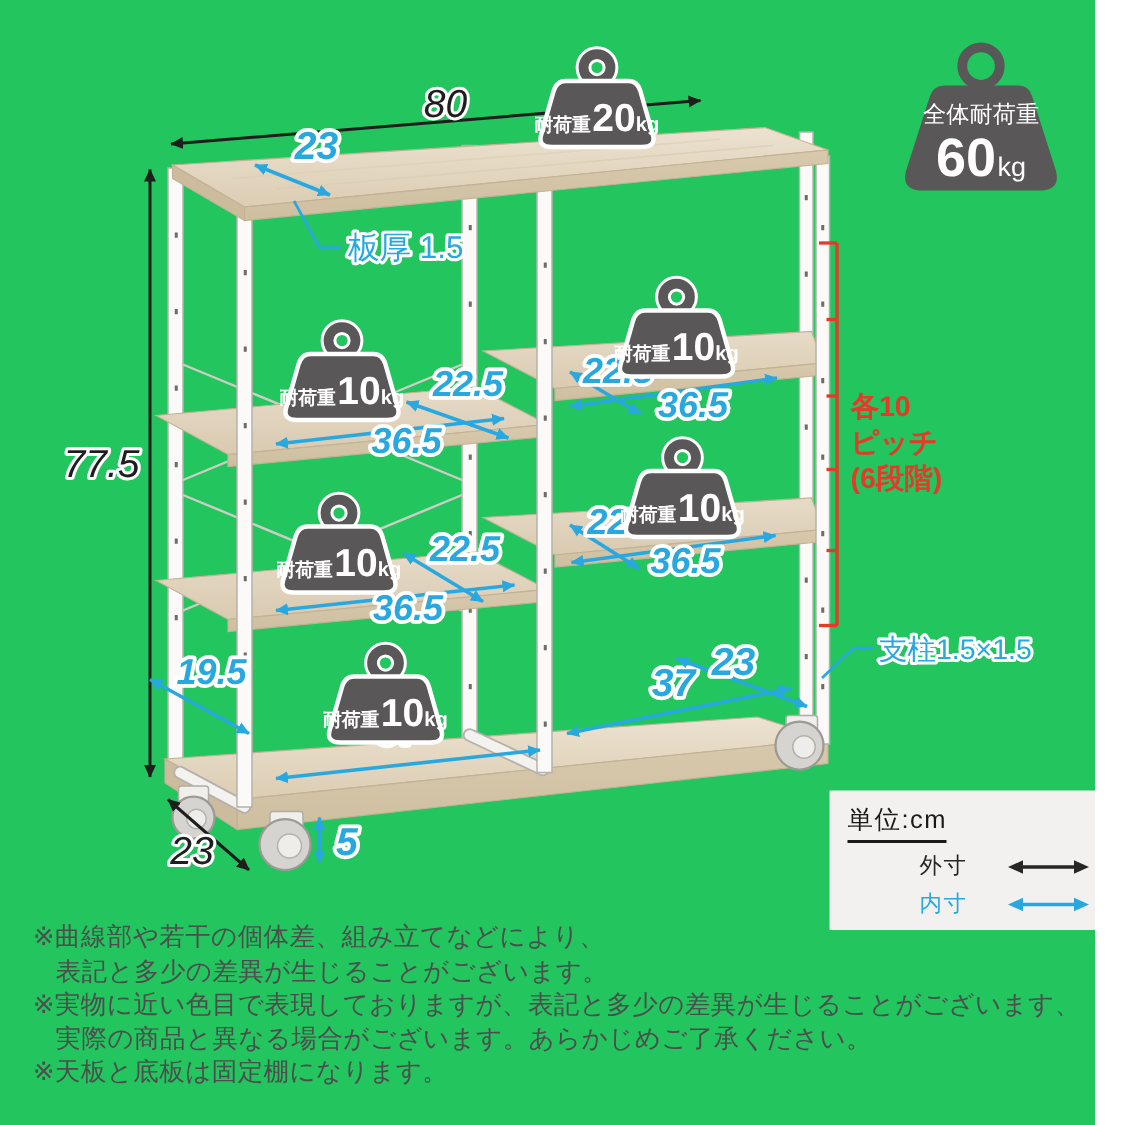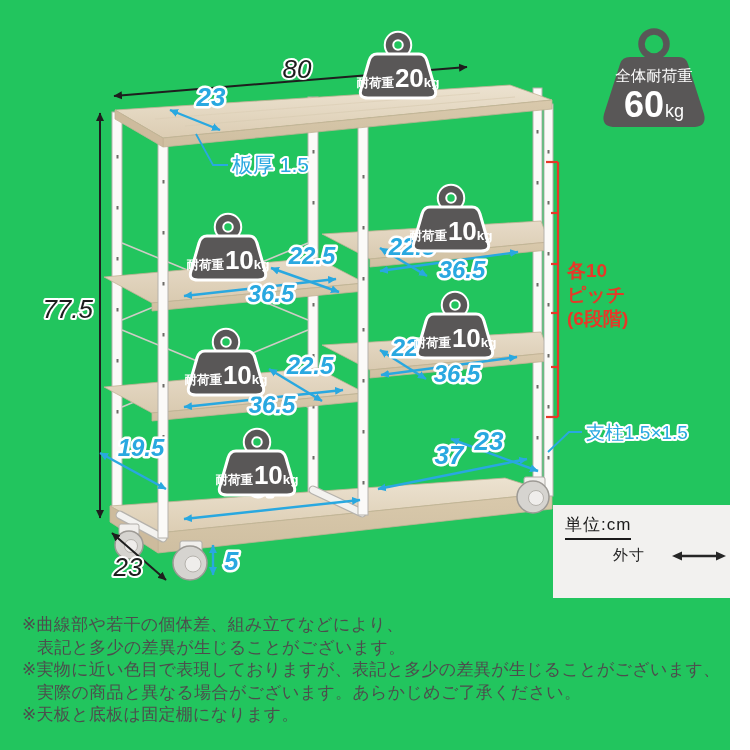--- a/index.html
+++ b/index.html
@@ -22,21 +22,21 @@
   .railO{stroke:#f3f2ef;stroke-width:6.5;stroke-linecap:round;}
   .brace{stroke:#cfccc6;stroke-width:1.6;}
   .woodEdge{stroke:#c3b296;stroke-width:0.8;}
   .icon{fill:#595757;stroke:#fff;stroke-width:3;}
   .iring{fill:none;stroke:#595757;stroke-width:6.5;}
   .iringHalo{fill:none;stroke:#fff;stroke-width:10.5;}
   .icap{fill:#fff;text-anchor:middle;font-weight:700;}
   .cwheel{fill:#d6d4d0;stroke:#9d9a95;stroke-width:1.5;}
   .chub{fill:#efedeb;stroke:#b5b2ac;stroke-width:1;}
   .cmount{fill:#f1efec;stroke:#b0ada8;stroke-width:1;}
-  #legend-box{position:absolute;left:553px;top:505px;width:187px;height:93px;background:#f2f1ef;
+  #legend-box{position:absolute;left:553px;top:527px;width:187px;height:93px;background:#f2f1ef;
               box-sizing:border-box;padding:8px 12px 6px 12px;}
   #unit-label{display:inline-block;font-size:17px;color:#1a1a1a;border-bottom:2px solid #1a1a1a;padding-bottom:2px;letter-spacing:1px;}
   .lgrow{display:flex;justify-content:space-between;align-items:center;margin-top:6px;margin-left:48px;}
   .lgrow .lbl{font-size:15px;letter-spacing:1px;}
   #legend-outer-label{color:#262626;}
   #legend-inner-label{color:#29a8e0;}
   #legend-movable-label{color:#e73828;font-size:14px;letter-spacing:0;}
   #notes{position:absolute;left:22px;top:614px;font-size:17px;color:#4d4d4d;line-height:22.6px;letter-spacing:0.3px;}
   #notes .cont{padding-left:15px;font-family:Liberation Serif, serif;}
 </style>
@@ -262,20 +262,28 @@
   <div id="legend-box">
     <span id="unit-label">単位:cm</span>
     <div class="lgrow">
       <span class="lbl" id="legend-outer-label">外寸</span>
       <svg width="58" height="14">
         <line x1="9" y1="7" x2="49" y2="7" stroke="#262626" stroke-width="2.4"></line>
         <path d="M2,7 L12,2.5 L12,11.5 Z" fill="#262626"></path>
         <path d="M56,7 L46,2.5 L46,11.5 Z" fill="#262626"></path>
       </svg>
     </div>
+    <div class="lgrow">
+      <span class="lbl" id="legend-inner-label">内寸</span>
+      <svg width="58" height="14">
+        <line x1="9" y1="7" x2="49" y2="7" stroke="#29a8e0" stroke-width="2.4"></line>
+        <path d="M2,7 L12,2.5 L12,11.5 Z" fill="#29a8e0"></path>
+        <path d="M56,7 L46,2.5 L46,11.5 Z" fill="#29a8e0"></path>
+      </svg>
+    </div>
   </div>
 
   
   <div id="notes">
     <div>※曲線部や若干の個体差、組み立てなどにより、</div>
     <div class="cont">表記と多少の差異が生じることがございます。</div>
     <div>※実物に近い色目で表現しておりますが、表記と多少の差異が生じることがございます、</div>
     <div class="cont">実際の商品と異なる場合がございます。あらかじめご了承ください。</div>
     <div>※天板と底板は固定棚になります。</div>
   </div>

